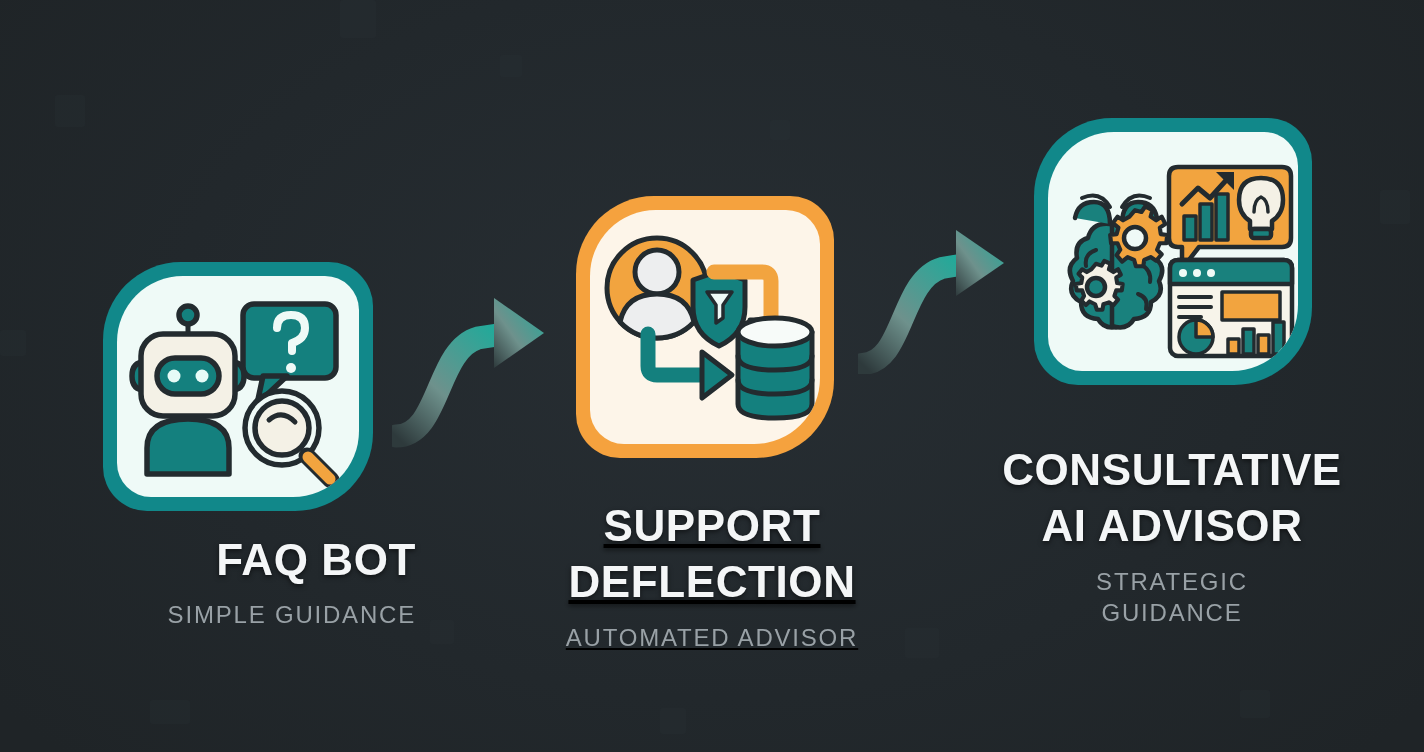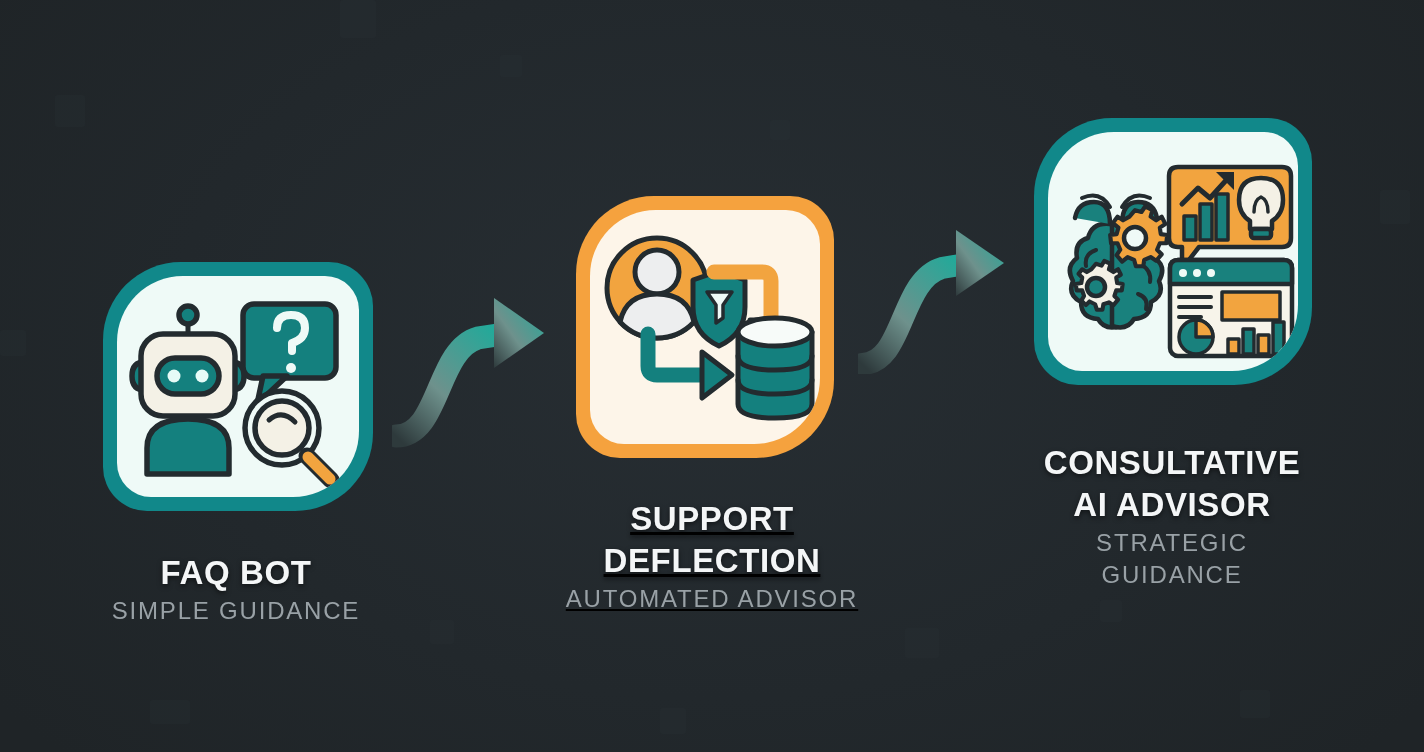--- a/index.html
+++ b/index.html
@@ -52,30 +52,30 @@
     display: block;
   }
 
   
   .label {
     position: absolute;
     text-align: center;
     user-select: none;
   }
   .label .title {
-    font-size: 33px;
+    font-size: 44px;
     font-weight: bold;
     letter-spacing: .6px;
     line-height: 1.28;
     color: #f4f6f7;
     text-shadow: 0 2px 5px rgba(0,0,0,.55);
     white-space: pre-line;
   }
   .label .sub {
-    margin-top: 1px;
+    margin-top: 11px;
     font-size: 24px;
     font-weight: normal;
     letter-spacing: 1.8px;
     line-height: 1.3;
     color: #99a1a6;
     white-space: pre-line;
   }
 
   
   .connector {
@@ -132,21 +132,21 @@
           <circle cx="165" cy="152" r="37" fill="#effaf7"></circle>
           <circle cx="165" cy="152" r="27" fill="#f4f1e6"></circle>
           <path d="M152 144 q13-11 26 2" stroke-width="5" fill="none"></path>
           <path d="M190 180 l24 24" stroke-width="17" stroke-linecap="round" stroke="#232b2f"></path>
           <path d="M191 181 l22 22" stroke-width="11" stroke-linecap="round" stroke="#f2a43f"></path>
         </g>
       </svg>
     </div>
   </div>
 
-  <div class="label" style="left:56px; top:552px; width:360px;">
+  <div class="label" style="left:56px; top:532px; width:360px;text-align:right;">
     <div class="title">FAQ BOT</div>
     <div class="sub">SIMPLE GUIDANCE</div>
   </div>
 
   <svg class="connector" style="left:392px; top:276px; width:166px; height:172px;" viewBox="0 0 166 172">
     <defs>
       <linearGradient id="ag1" x1="0" y1="1" x2="1" y2="0">
         <stop offset="0%" stop-color="#2e3a3c"></stop>
         <stop offset="42%" stop-color="#6e918c"></stop>
         <stop offset="100%" stop-color="#1faa9a"></stop>

